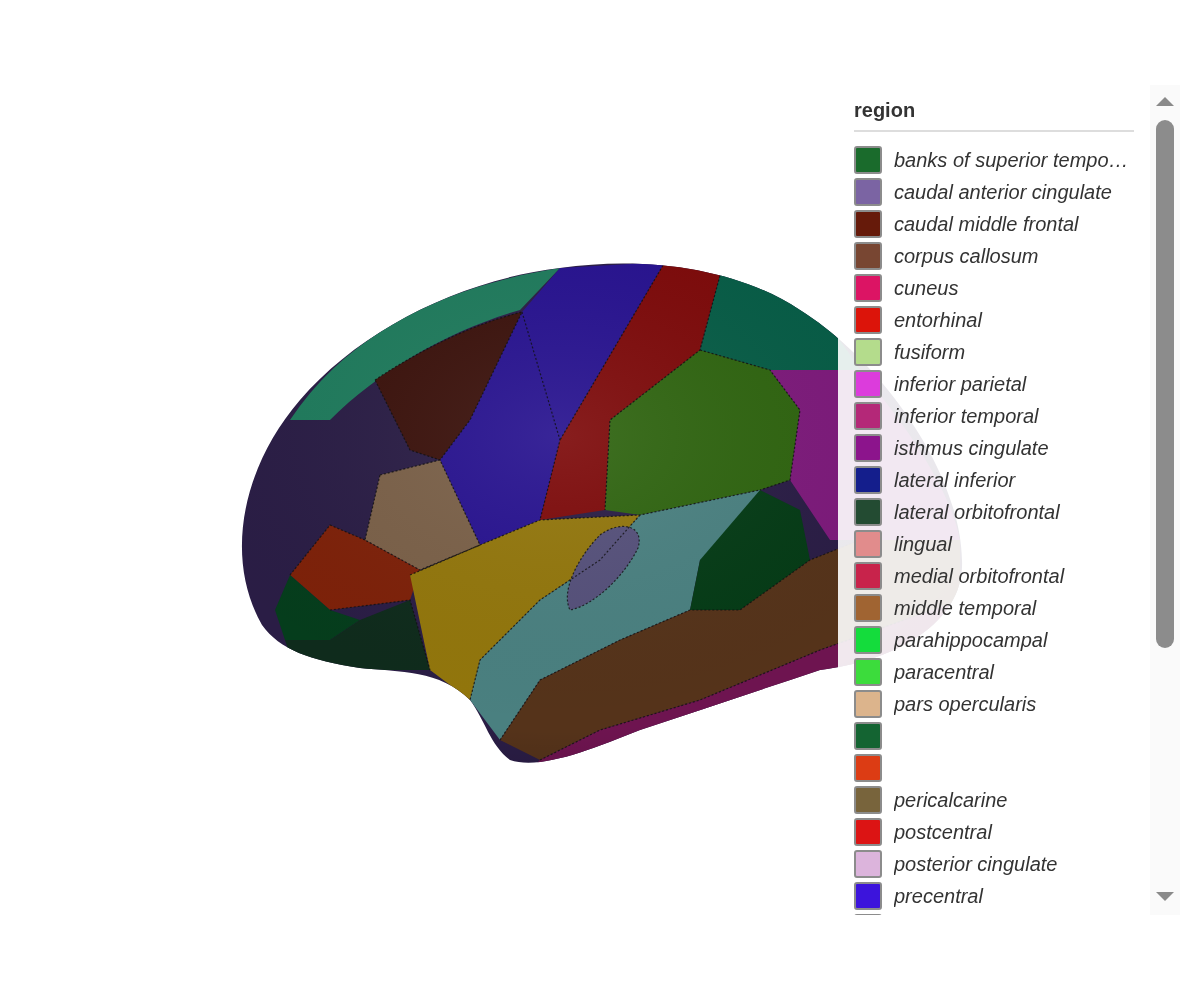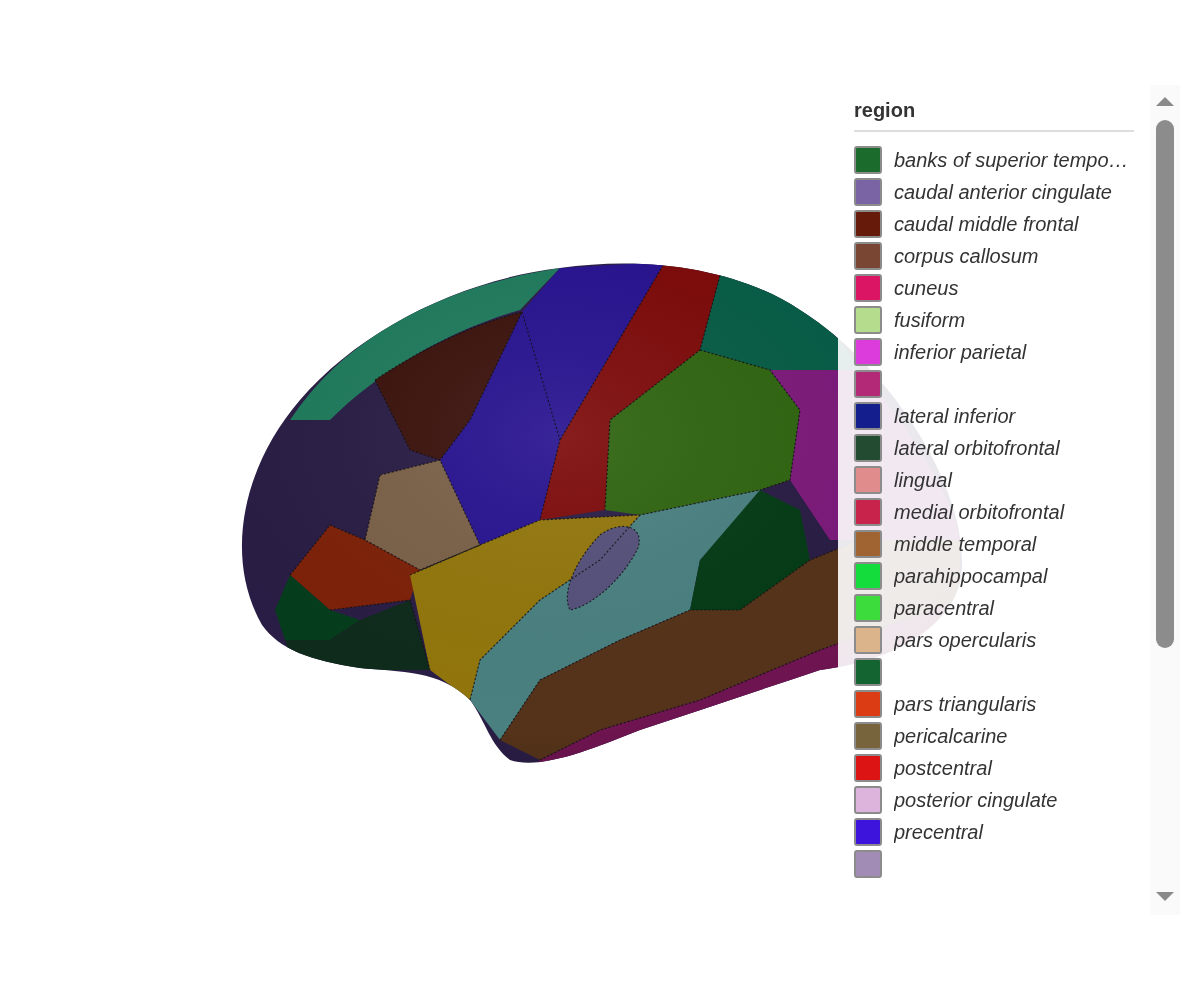--- a/index.html
+++ b/index.html
@@ -136,29 +136,38 @@
         </div>
         <div class="legend-item">
           <span class="swatch" style="background: rgb(120, 70, 50);"></span>
           <span class="legend-label">corpus callosum</span>
         </div>
         <div class="legend-item">
           <span class="swatch" style="background: rgb(220, 20, 100);"></span>
           <span class="legend-label">cuneus</span>
         </div>
         <div class="legend-item">
+          <span class="swatch" style="background: rgb(220, 20, 10);"></span>
+          <span class="legend-label">entorhinal</span>
+        </div>
+        <div class="legend-item">
           <span class="swatch" style="background: rgb(180, 220, 140);"></span>
           <span class="legend-label">fusiform</span>
         </div>
         <div class="legend-item">
           <span class="swatch" style="background: rgb(220, 60, 220);"></span>
           <span class="legend-label">inferior parietal</span>
         </div>
         <div class="legend-item">
           <span class="swatch" style="background: rgb(180, 40, 120);"></span>
+          <span class="legend-label">inferior temporal</span>
+        </div>
+        <div class="legend-item">
+          <span class="swatch" style="background: rgb(140, 20, 140);"></span>
+          <span class="legend-label">isthmus cingulate</span>
         </div>
         <div class="legend-item">
           <span class="swatch" style="background: rgb(20, 30, 140);"></span>
           <span class="legend-label">lateral inferior</span>
         </div>
         <div class="legend-item">
           <span class="swatch" style="background: rgb(35, 75, 50);"></span>
           <span class="legend-label">lateral orbitofrontal</span>
         </div>
         <div class="legend-item">
@@ -183,21 +192,20 @@
         </div>
         <div class="legend-item">
           <span class="swatch" style="background: rgb(220, 180, 140);"></span>
           <span class="legend-label">pars opercularis</span>
         </div>
         <div class="legend-item">
           <span class="swatch" style="background: rgb(20, 100, 50);"></span>
         </div>
         <div class="legend-item">
           <span class="swatch" style="background: rgb(220, 60, 20);"></span>
-          <span class="legend-label">pars triangularis</span>
         </div>
         <div class="legend-item">
           <span class="swatch" style="background: rgb(120, 100, 60);"></span>
           <span class="legend-label">pericalcarine</span>
         </div>
         <div class="legend-item">
           <span class="swatch" style="background: rgb(220, 20, 20);"></span>
           <span class="legend-label">postcentral</span>
         </div>
         <div class="legend-item">

